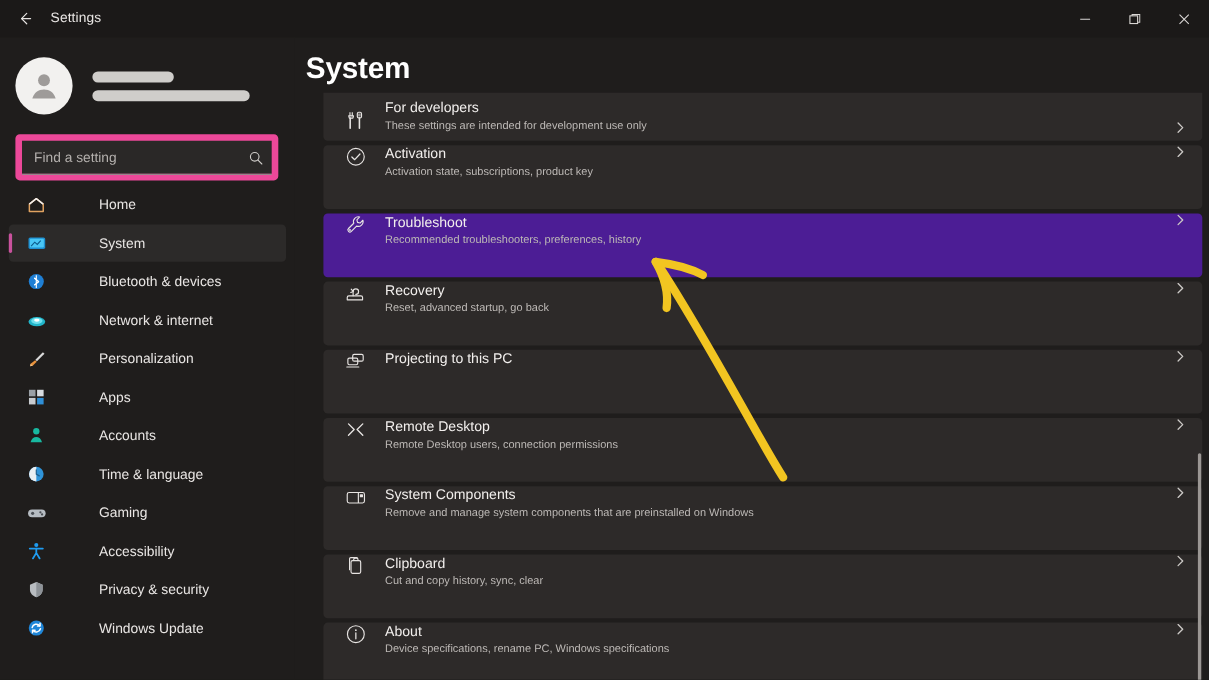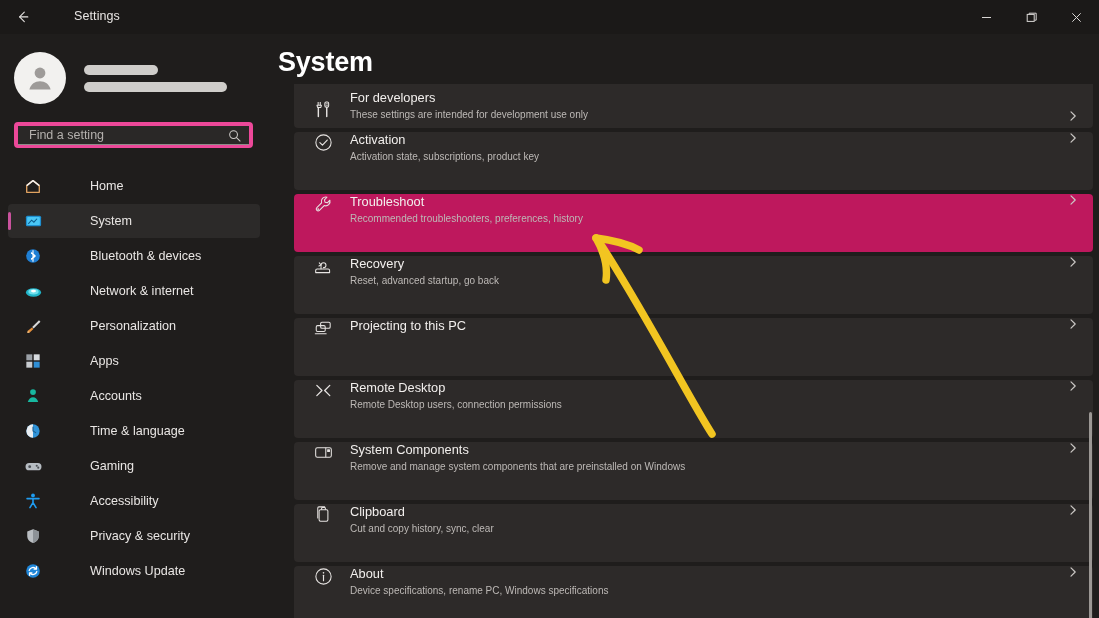--- a/index.html
+++ b/index.html
@@ -17,21 +17,21 @@
     position: absolute; top: 0; left: 0; width: 1099px; height: 34px;
     background: #1b1918;
   }
   #back-btn {
     position: absolute; left: 8px; top: 3px; width: 30px; height: 28px;
     display: flex; align-items: center; justify-content: center;
     color: #e6e3e1; border-radius: 4px;
   }
   #titlebar .title {
     position: absolute; left: 46px; top: 9px;
-    font-size: 12.5px; color: #e8e5e3; letter-spacing: .1px; margin-left: 28px;
+    font-size: 12.5px; color: #e8e5e3; letter-spacing: .1px;
   }
   .wbtn {
     position: absolute; top: 0; width: 45px; height: 34px;
     display: flex; align-items: center; justify-content: center;
     color: #d9d6d4;
   }
   #btn-min { right: 90px; }
   #btn-max { right: 45px; }
   #btn-close { right: 0px; }
 
@@ -51,22 +51,22 @@
   }
   #redact1 {
     position: absolute; left: 70px; top: 17px; width: 74px; height: 10px;
     border-radius: 6px; background: #cfcdca;
   }
   #redact2 {
     position: absolute; left: 70px; top: 34px; width: 143px; height: 10px;
     border-radius: 6px; background: #cfcdca;
   }
   #search-box {
-    position: absolute; left: 14px; top: 88px; width: 239px; height: 26px;
-    background: #2a2827; border: 4px solid #ec4899; border-radius: 4px;
+    position: absolute; left: 14px; top: 88px; width: 239px; height: 42px;
+    background: #2a2827; border: 6px solid #ec4899; border-radius: 4px;
     display: flex; align-items: center;
   }
   #search-box::after {
     content: ""; position: absolute; left: 0; right: 0; bottom: -1px; height: 1px;
     background: #8f8c8a;
   }
   #search-input {
     flex: 1; background: transparent; border: none; outline: none;
     color: #cfccc9; font-size: 12.5px;
     font-family: "Liberation Sans", sans-serif;
@@ -104,21 +104,21 @@
   }
   #scroll-area {
     position: absolute; left: 16px; top: 50px; width: 831px; height: 534px;
     overflow: hidden;
   }
   .card {
     position: relative; margin: 0 22px 4px 10px; height: 58px;
     background: #2d2a29; border-radius: 4px;
     display: flex; align-items: flex-start;
   }
-  .card.hover { background: #be185d; }
+  .card.hover { background: #4c1d95; }
   .card.clipped-top {
     height: 44px; border-radius: 0 0 4px 4px; align-items: flex-end;
   }
   .card.clipped-top .card-text { padding-bottom: 6px; }
   .card-ico {
     width: 26px; flex: 0 0 26px; margin-left: 16px; margin-right: 14px;
     color: #e7e4e2; display: flex; align-items: center; justify-content: center;
   }
   .card.clipped-top .card-ico { align-self: flex-end; margin-bottom: 8px; }
   .card-text { flex: 1; }

